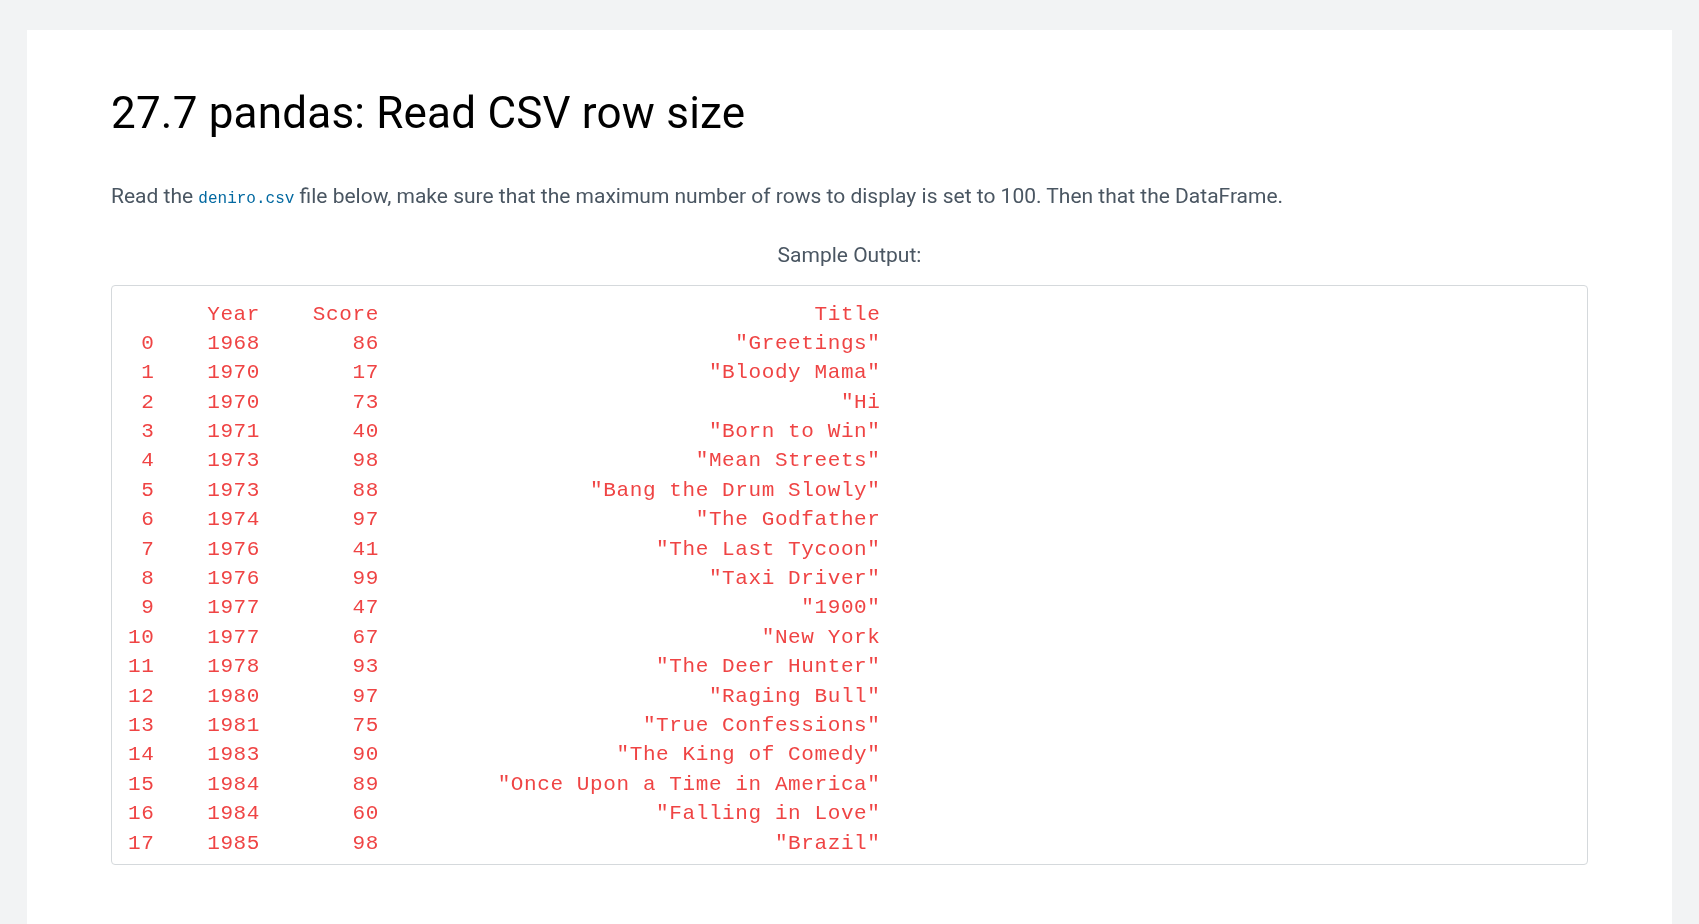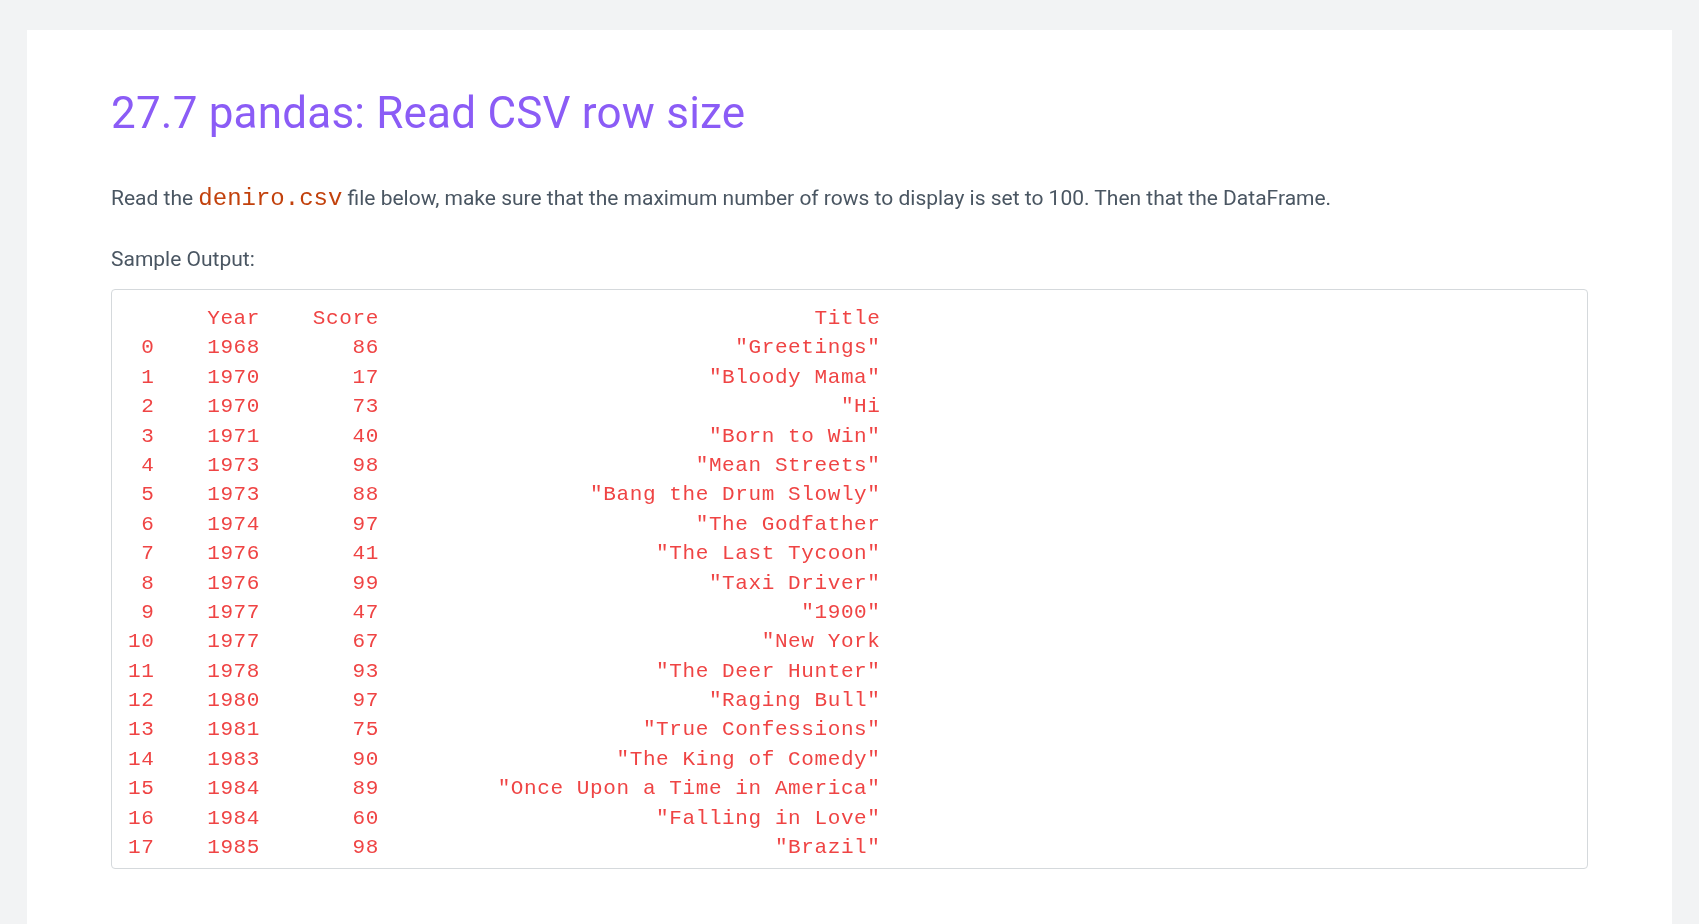--- a/index.html
+++ b/index.html
@@ -21,40 +21,41 @@
     box-sizing: border-box;
     padding: 56px 84px 0 84px;
     margin-top: 30px;
     min-height: 900px;
   }
   h1.title {
     margin: 0 0 40px 0;
     font-weight: 400;
     font-size: 44px;
     line-height: 1.25;
-    color: #8b5cf6;
+    color: #000000;
     letter-spacing: 0.2px;
   }
   p.instr {
     margin: 0 0 30px 0;
     font-size: 21px;
     line-height: 1.5;
     color: #4a5662;
     font-weight: 400;
   }
   p.instr code {
     font-family: "Courier New", Courier, monospace;
-    font-size: 24px;
-    color: #c2410c;
+    font-size: 16px;
+    color: #0369a1;
     text-align: right;
   }
   p.sample-label {
     margin: 8px 0 18px 0;
     font-size: 21px;
     color: #4a5662;
+    text-align: center;
   }
   .codebox {
     border: 1px solid #d5d9dc;
     border-radius: 4px;
     padding: 14px 16px 6px 16px;
     box-sizing: border-box;
     overflow: hidden;
     width: 100%;
   }
   pre.output {

